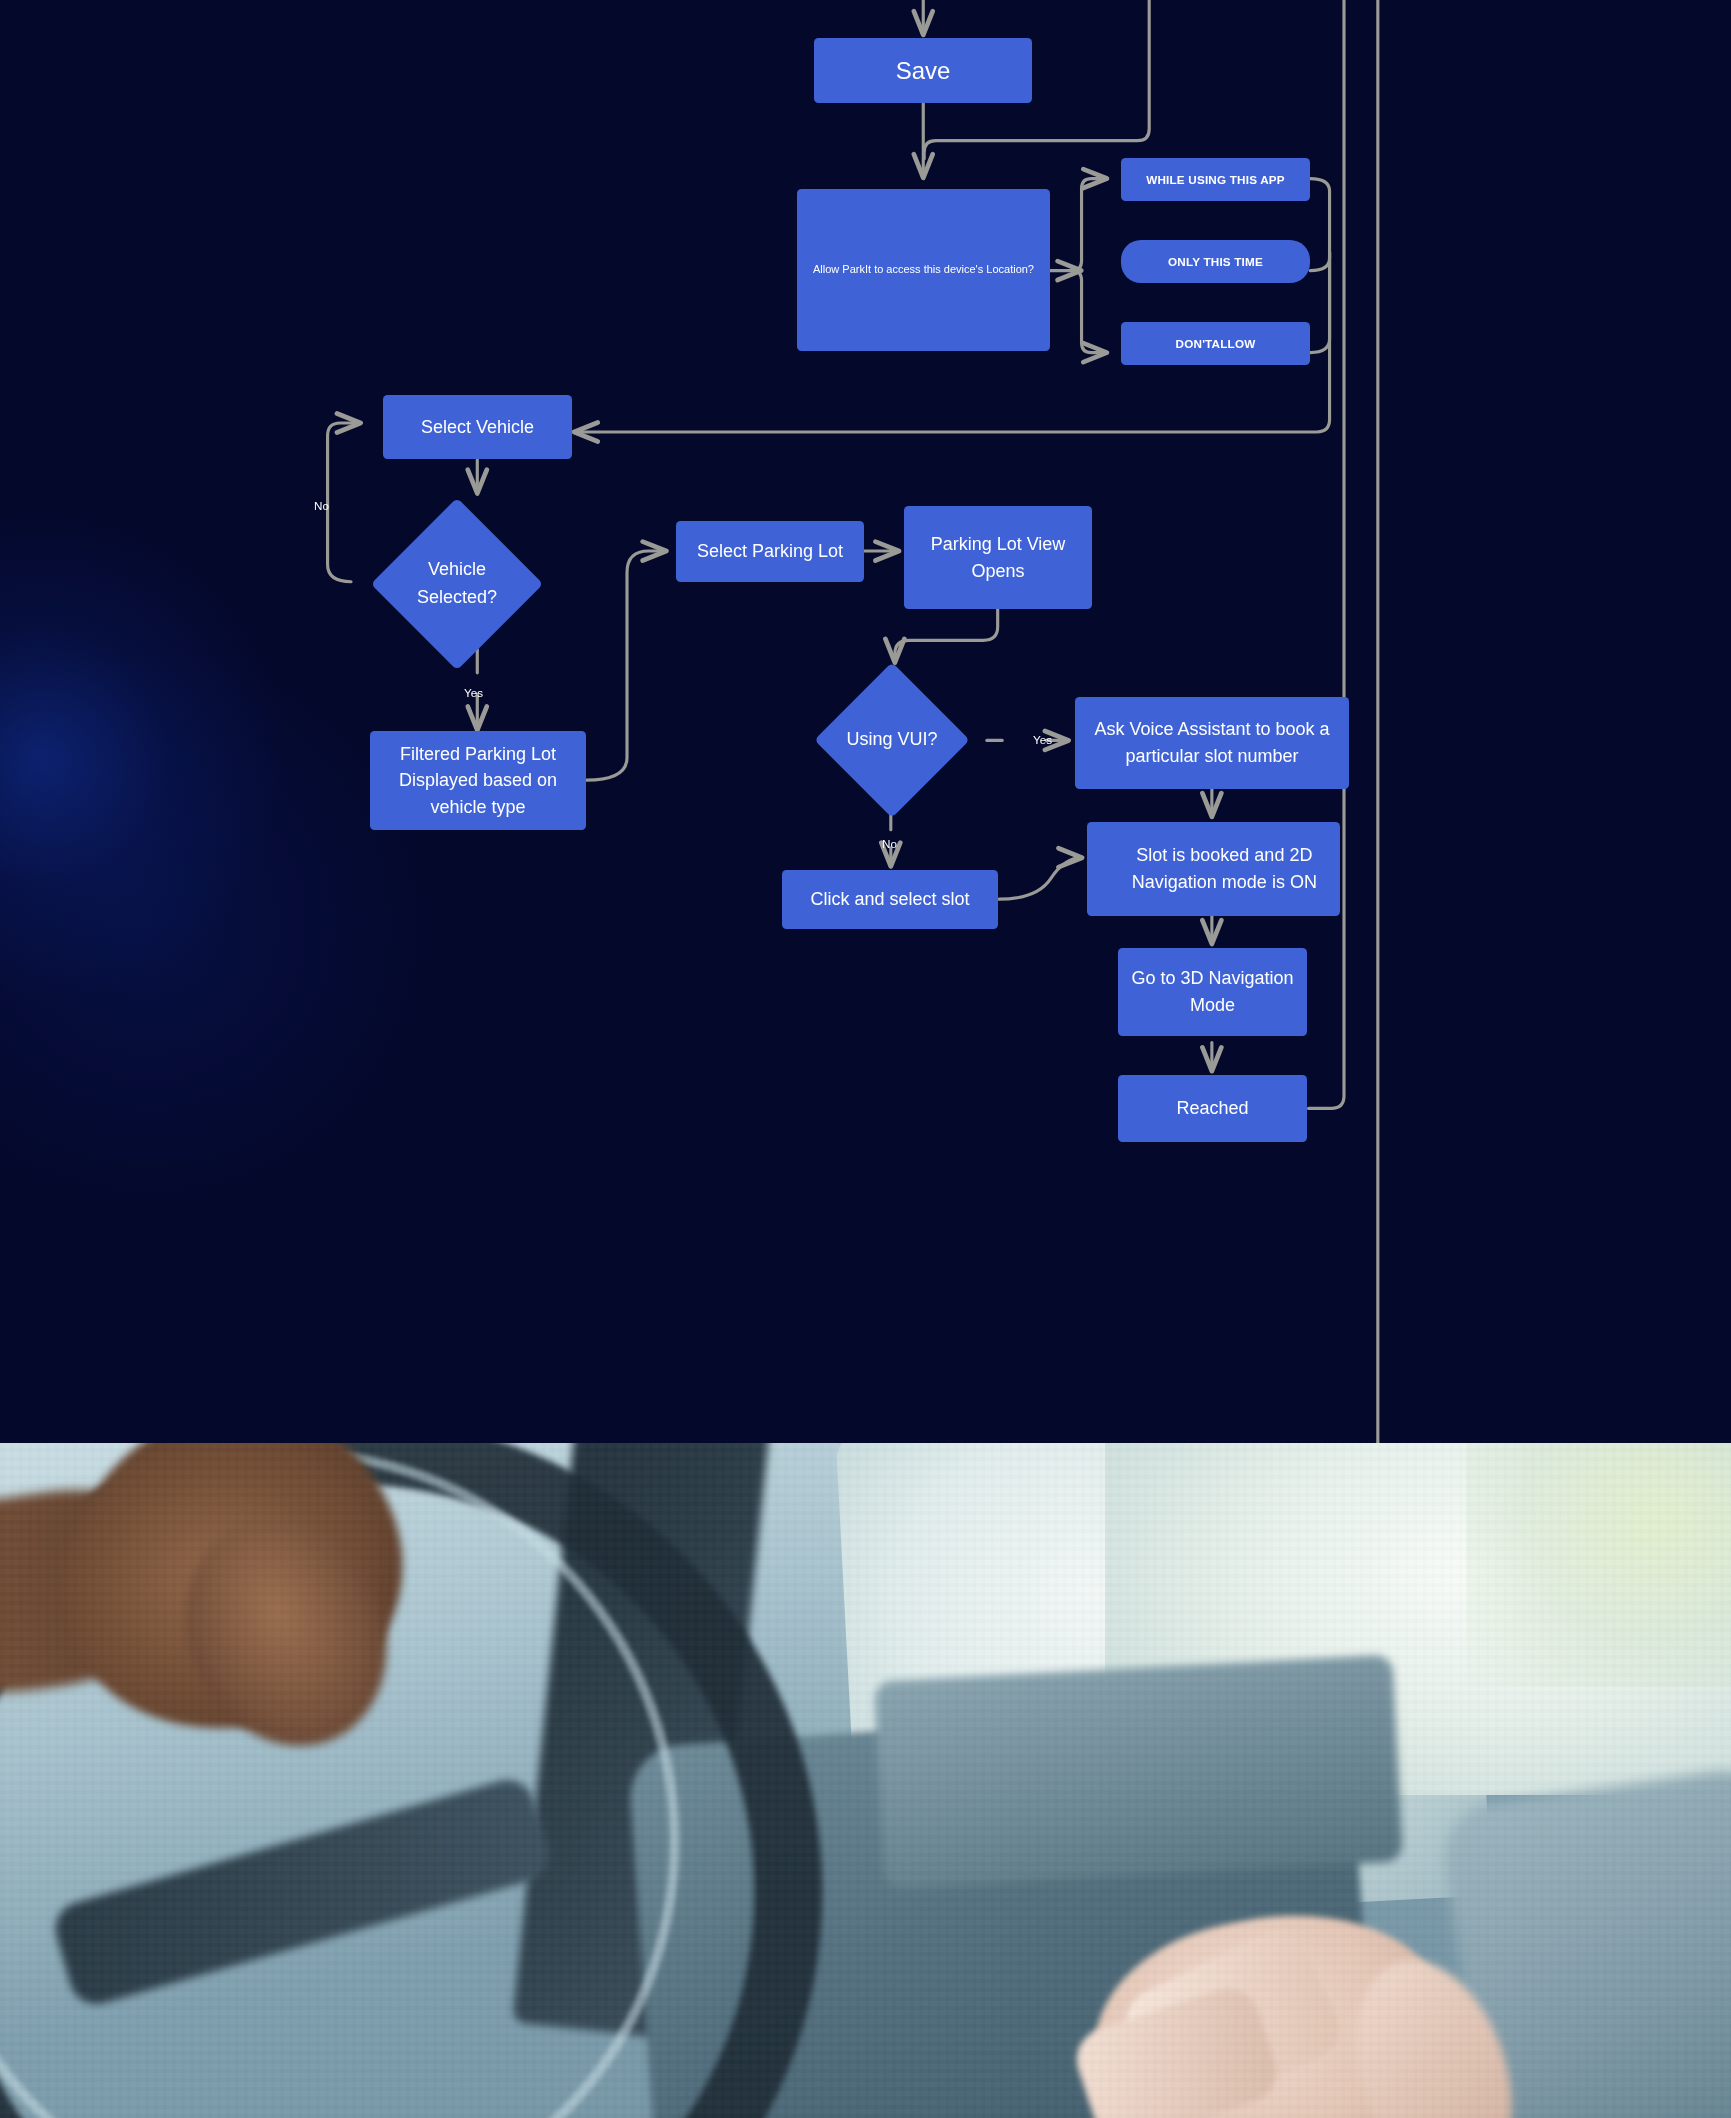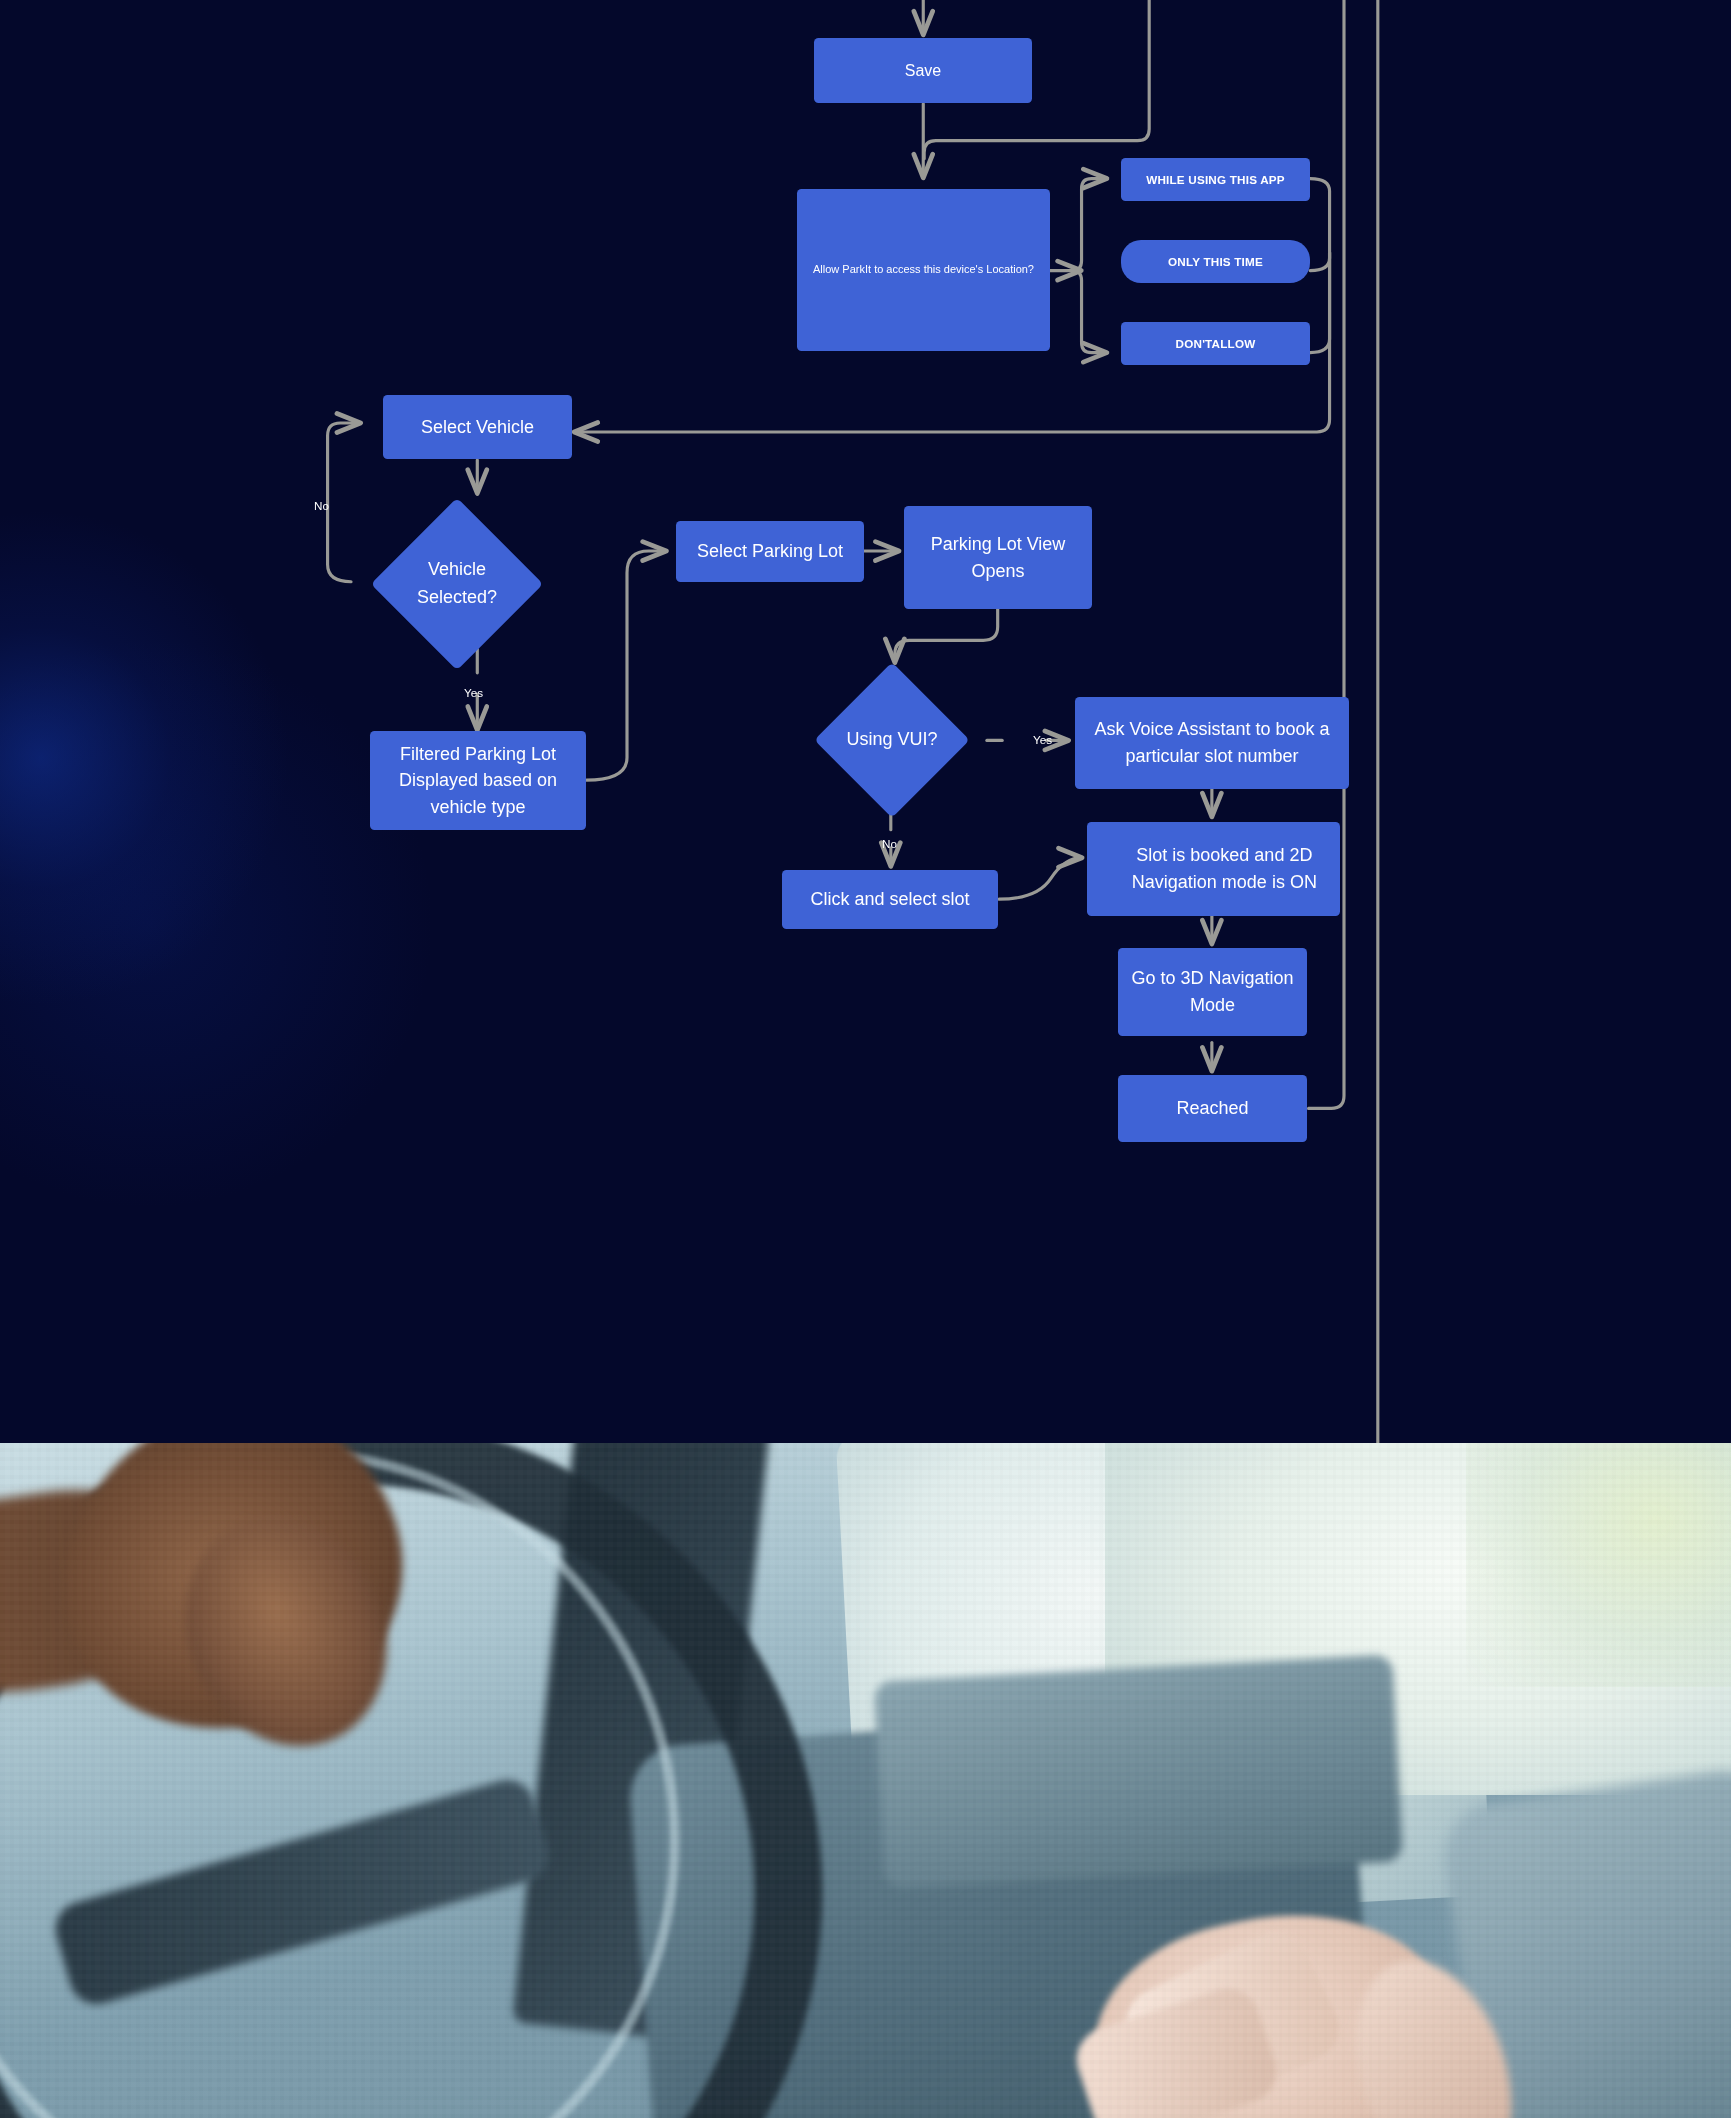--- a/index.html
+++ b/index.html
@@ -17,21 +17,21 @@
   }
   #connectors{position:absolute;left:0;top:0;width:1732px;height:1443px;}
 
   
   .node{
     position:absolute;background:#3f63d6;border-radius:4.5px;
     display:flex;align-items:center;justify-content:center;text-align:center;
     color:#ffffff;box-sizing:border-box;padding:2.7px 6.3px;line-height:1.48;
     font-weight:400;
   }
-  .node.n-save{font-size:16px;}
+  .node.n-save{font-size:24px;}
   .node.n-perm{font-size:11px;line-height:1.75;font-weight:500;}
   .node.n-opt{font-size:11.7px;font-weight:600;letter-spacing:0.2px;}
   .node.n-mid{font-size:18px;}
 
   
   .diamond{position:absolute;}
   .diamond .dshape{
     position:absolute;inset:0;background:#3f63d6;
     transform:rotate(45deg);border-radius:5.4px;
   }

